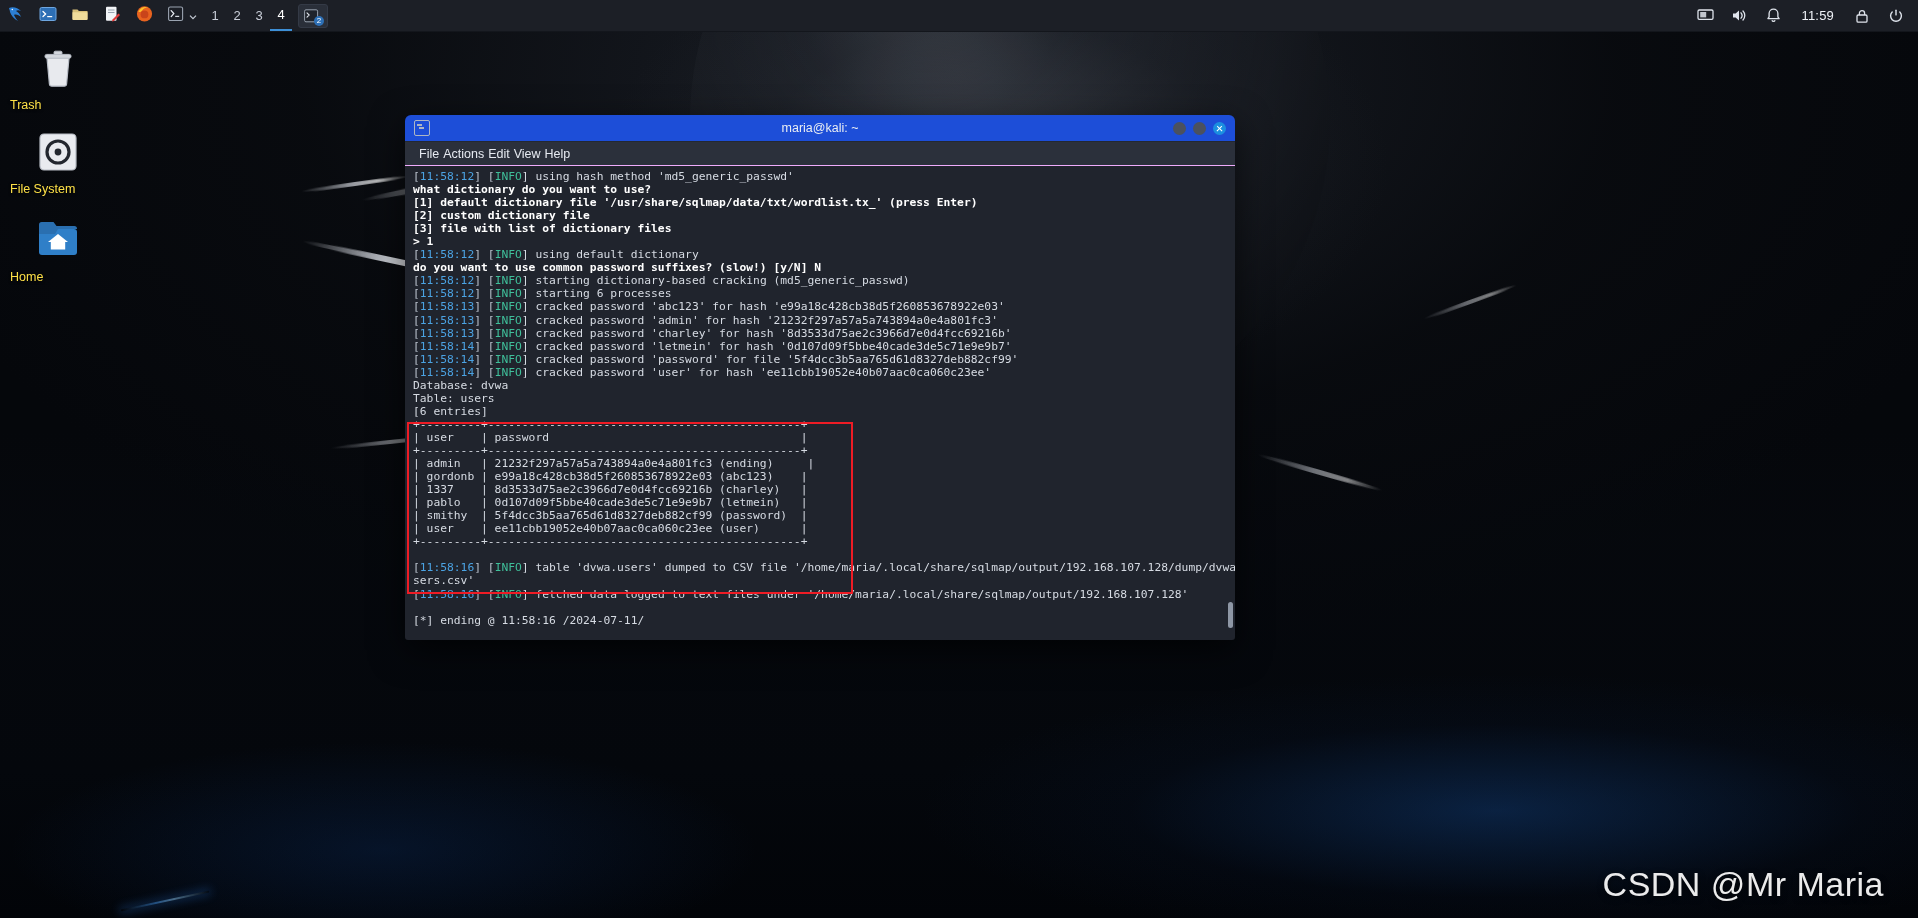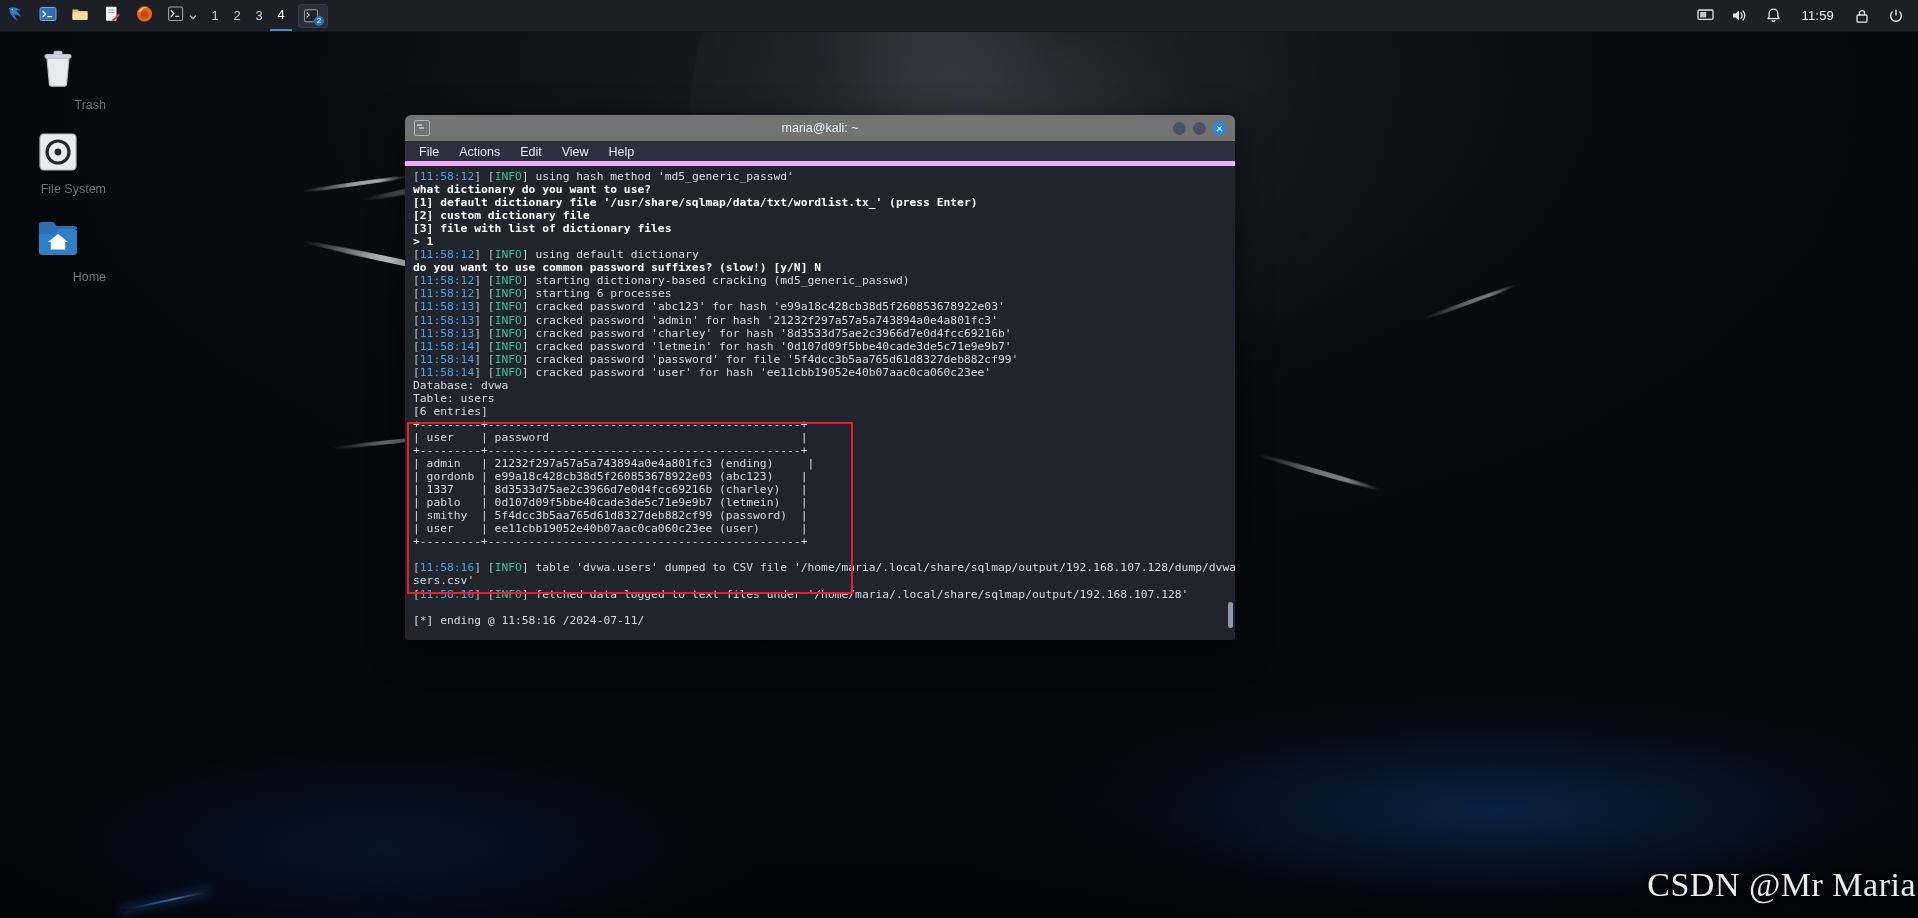--- a/index.html
+++ b/index.html
@@ -101,43 +101,43 @@
     width:28px; height:28px; display:flex; align-items:center; justify-content:center;
     color:#dfe4ec;
   }
   #clock {
     color:#eef1f6; font-size:13px; font-family:"Liberation Sans", sans-serif;
     padding: 0 8px; letter-spacing:.2px;
   }
 
   
   .desk-icon {
-    position:absolute; width: 96px; text-align:right;
-    color:#737373; font-size:12.5px; font-family:"Liberation Sans", sans-serif;
+    position:absolute; width: 96px; text-align:left;
+    color:#fde047; font-size:12.5px; font-family:"Liberation Sans", sans-serif;
     text-shadow: 0 1px 3px rgba(0,0,0,0.95);
   }
   .desk-icon .glyph {
     width: 48px; height: 48px; margin: 0 auto 6px auto;
     display:flex; align-items:center; justify-content:center;
   }
   #icon-trash { left: 10px; top: 44px; }
   #icon-fs    { left: 10px; top: 128px; }
   #icon-home  { left: 10px; top: 216px; }
 
   
   #term {
     position:absolute; left: 405px; top: 115px;
     width: 830px; height: 525px;
     border-radius: 6px 6px 3px 3px;
     box-shadow: 0 10px 34px rgba(0,0,0,0.65);
     overflow:hidden;
     z-index: 20;
   }
   #titlebar {
-    height: 27px; background:#737373;
+    height: 27px; background:#1d4ed8;
     display:flex; align-items:center; position:relative;
     border-bottom: 1px solid #232832;
   }
   #titlebar .tb-icon {
     width:16px; height:16px; margin-left:9px;
     border:1.5px solid #aeb6c4; border-radius:2px;
     position:relative;
   }
   #titlebar .tb-icon::after{
     content:""; position:absolute; left:2px; top:3px;
@@ -152,22 +152,22 @@
   .tb-right { margin-left:auto; display:flex; align-items:center; gap:7px; padding-right:9px; }
   .wdot { width:13px; height:13px; border-radius:50%; background:#4b515e; }
   .wdot.close { background:#1b8fe0; position:relative; }
   .wdot.close::before, .wdot.close::after{
     content:""; position:absolute; left:3px; top:6px; width:7px; height:1.4px; background:#fff;
   }
   .wdot.close::before{ transform: rotate(45deg);} .wdot.close::after{ transform: rotate(-45deg);}
 
   #menubar {
     height: 24px; background:#2b303b;
-    display:flex; align-items:center; padding-left: 12px; gap: 16px;
-    border-bottom: 5px solid #f0abfc;
+    display:flex; align-items:center; padding-left: 12px; 
+    border-bottom: 1px solid #f0abfc;
   }
   #menubar .mi {
     color:#e6eaf1; font-size:12.5px; font-family:"Liberation Sans", sans-serif;
     padding: 1px 2px; border-radius:2px;
   }
 
   #termbody {
     position:relative;
     height: calc(525px - 27px - 24px);
     background: #20242d;
@@ -200,24 +200,24 @@
   #term-scroll {
     position:absolute; right:2px; top:0; width:5px; height:100%;
   }
   #term-scroll .thumb {
     position:absolute; right:0; bottom:12px; width:5px; height:26px;
     background:#8e97a5; border-radius:3px;
   }
 
   
   #watermark {
-    position:absolute; right: 2px; bottom: 14px;
+    position:absolute; right: 34px; bottom: 14px;
     color: rgba(255,255,255,0.92);
     font-size: 34px;
-    font-family: Liberation Serif, serif;
+    font-family: Liberation Sans, sans-serif;
     letter-spacing: .5px;
     text-shadow: 0 2px 6px rgba(0,0,0,0.6);
     z-index: 30;
   }
 </style>
 </head>
 <body>
 
 <div id="desktop">
   <div id="sphere"></div>

